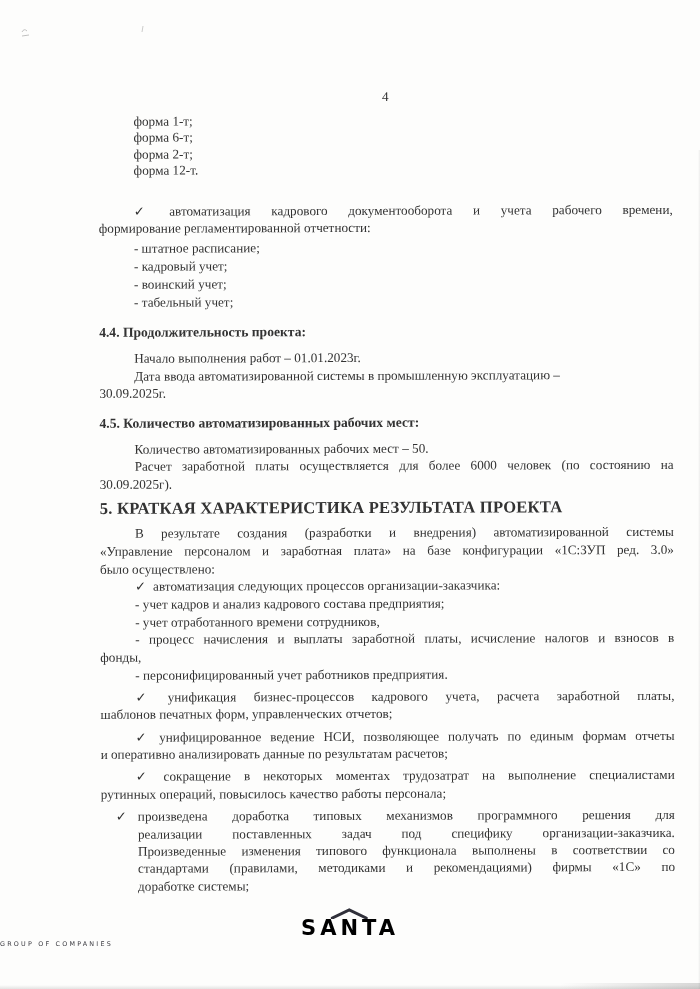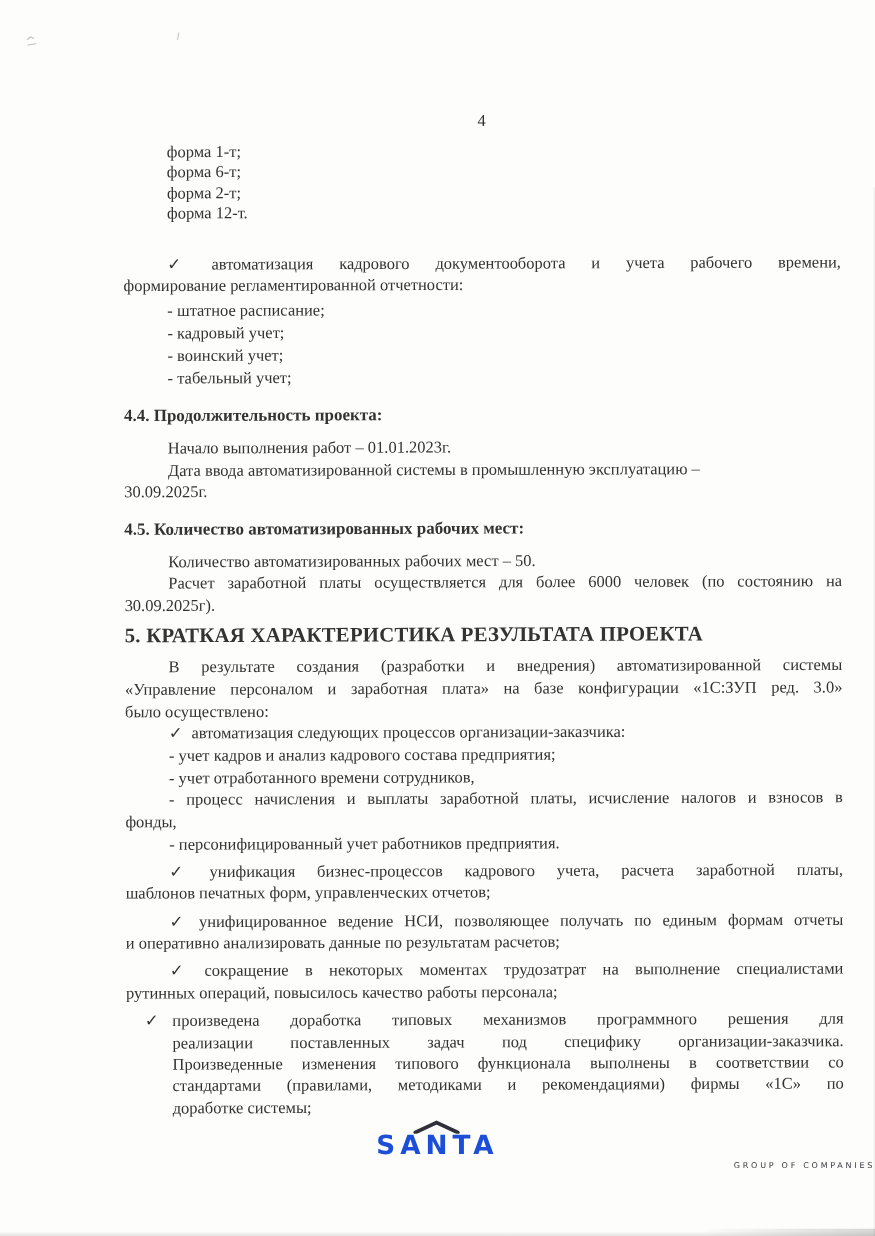--- a/index.html
+++ b/index.html
@@ -45,27 +45,27 @@
   .hang{position:relative;padding-left:37px;margin-top:5px;}
   .hang .chk{position:absolute;left:15px;top:1px;margin:0;}
   .hang div{line-height:17.4px;}
   .hang .hfj{text-align:justify;text-align-last:justify;}
   
   .logo-wrap{position:absolute;left:0;right:0;top:905px;text-align:center;}
   .logo{
     display:inline-block;position:relative;
     font-family:"DejaVu Sans","Liberation Sans",sans-serif;
     font-weight:700;font-size:21px;letter-spacing:4px;
-    color:#1d4ed8;line-height:22px;
+    color:#000000;line-height:22px;margin-top:12px;
   }
   .roof{position:absolute;top:-9px;left:50%;transform:translateX(-52%);}
   .logo-sub{
     font-family:"DejaVu Sans","Liberation Sans",sans-serif;
     font-size:6.4px;letter-spacing:2.2px;color:#3a3a40;
-    margin-top:1px;text-align:right;
+    margin-top:1px;text-align:left;
   }
   
   .mark1{position:absolute;left:20px;top:27px;opacity:0.55;}
   .mark2{position:absolute;left:140px;top:25px;opacity:0.5;}
   .bottom-edge{position:absolute;bottom:0;left:0;right:0;height:4px;
     background:linear-gradient(to bottom,rgba(0,0,0,0),rgba(110,110,110,0.18));}
   .corner-smudge{position:absolute;right:0;bottom:0;width:140px;height:6px;
     background:linear-gradient(to right,rgba(0,0,0,0),rgba(100,100,100,0.25));}
   .right-edge{position:absolute;right:0;top:150px;bottom:0;width:2px;
     background:linear-gradient(to left,rgba(140,140,140,0.14),rgba(0,0,0,0));}

